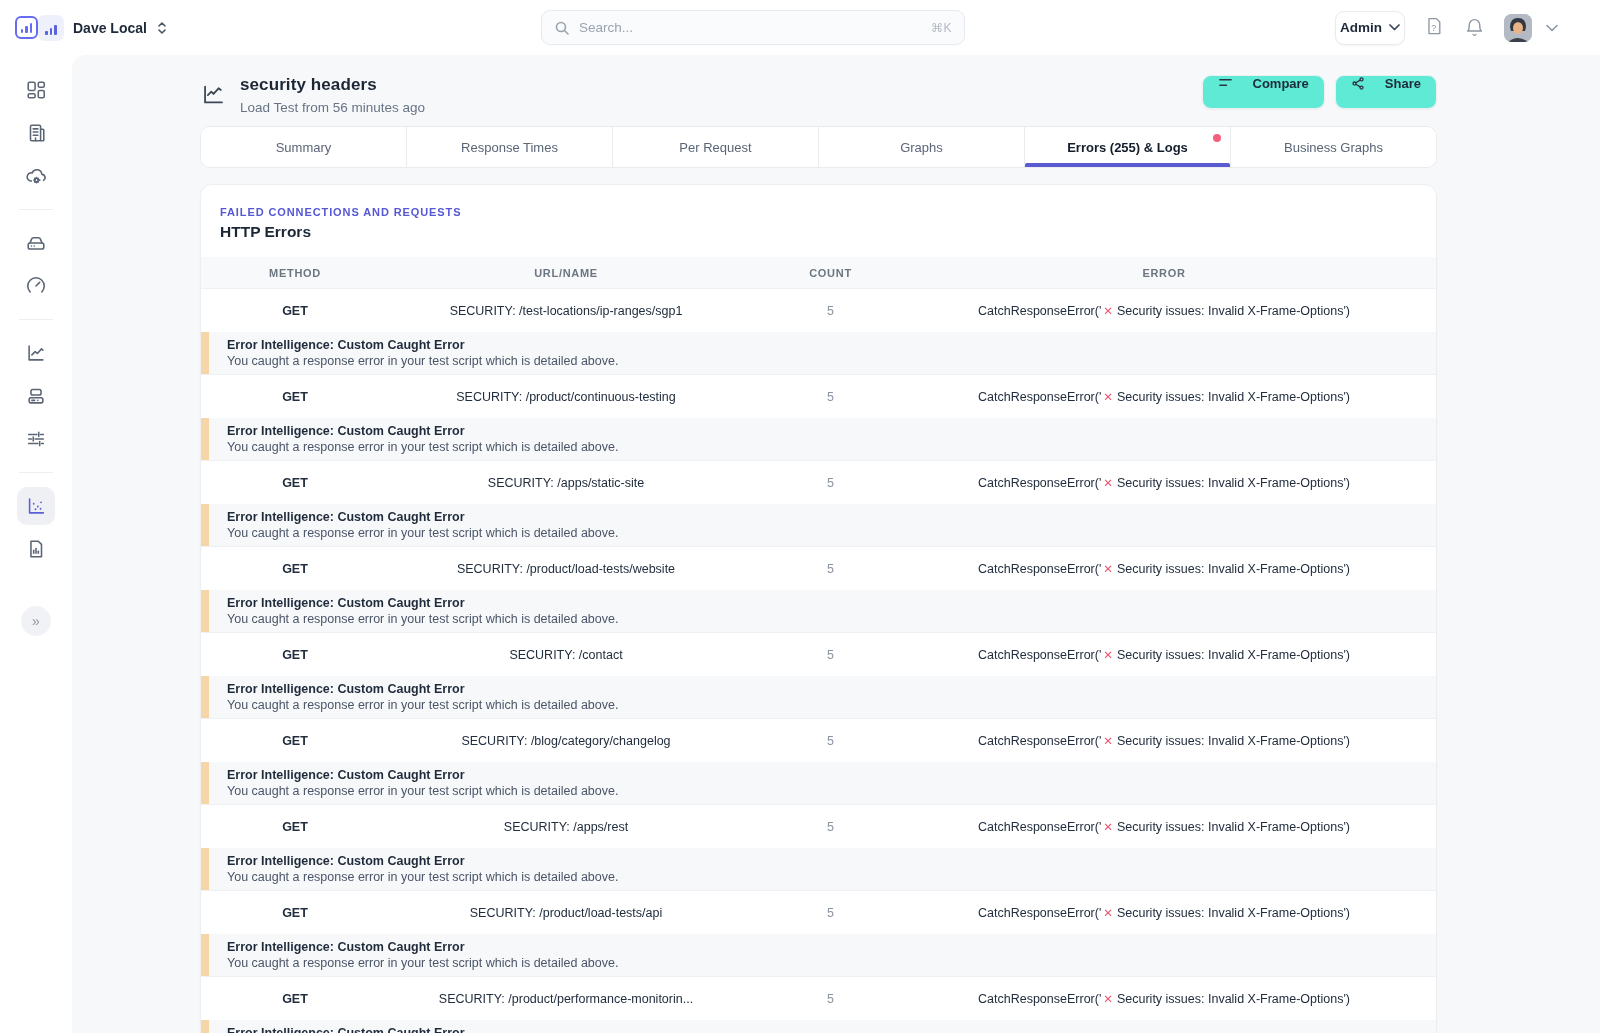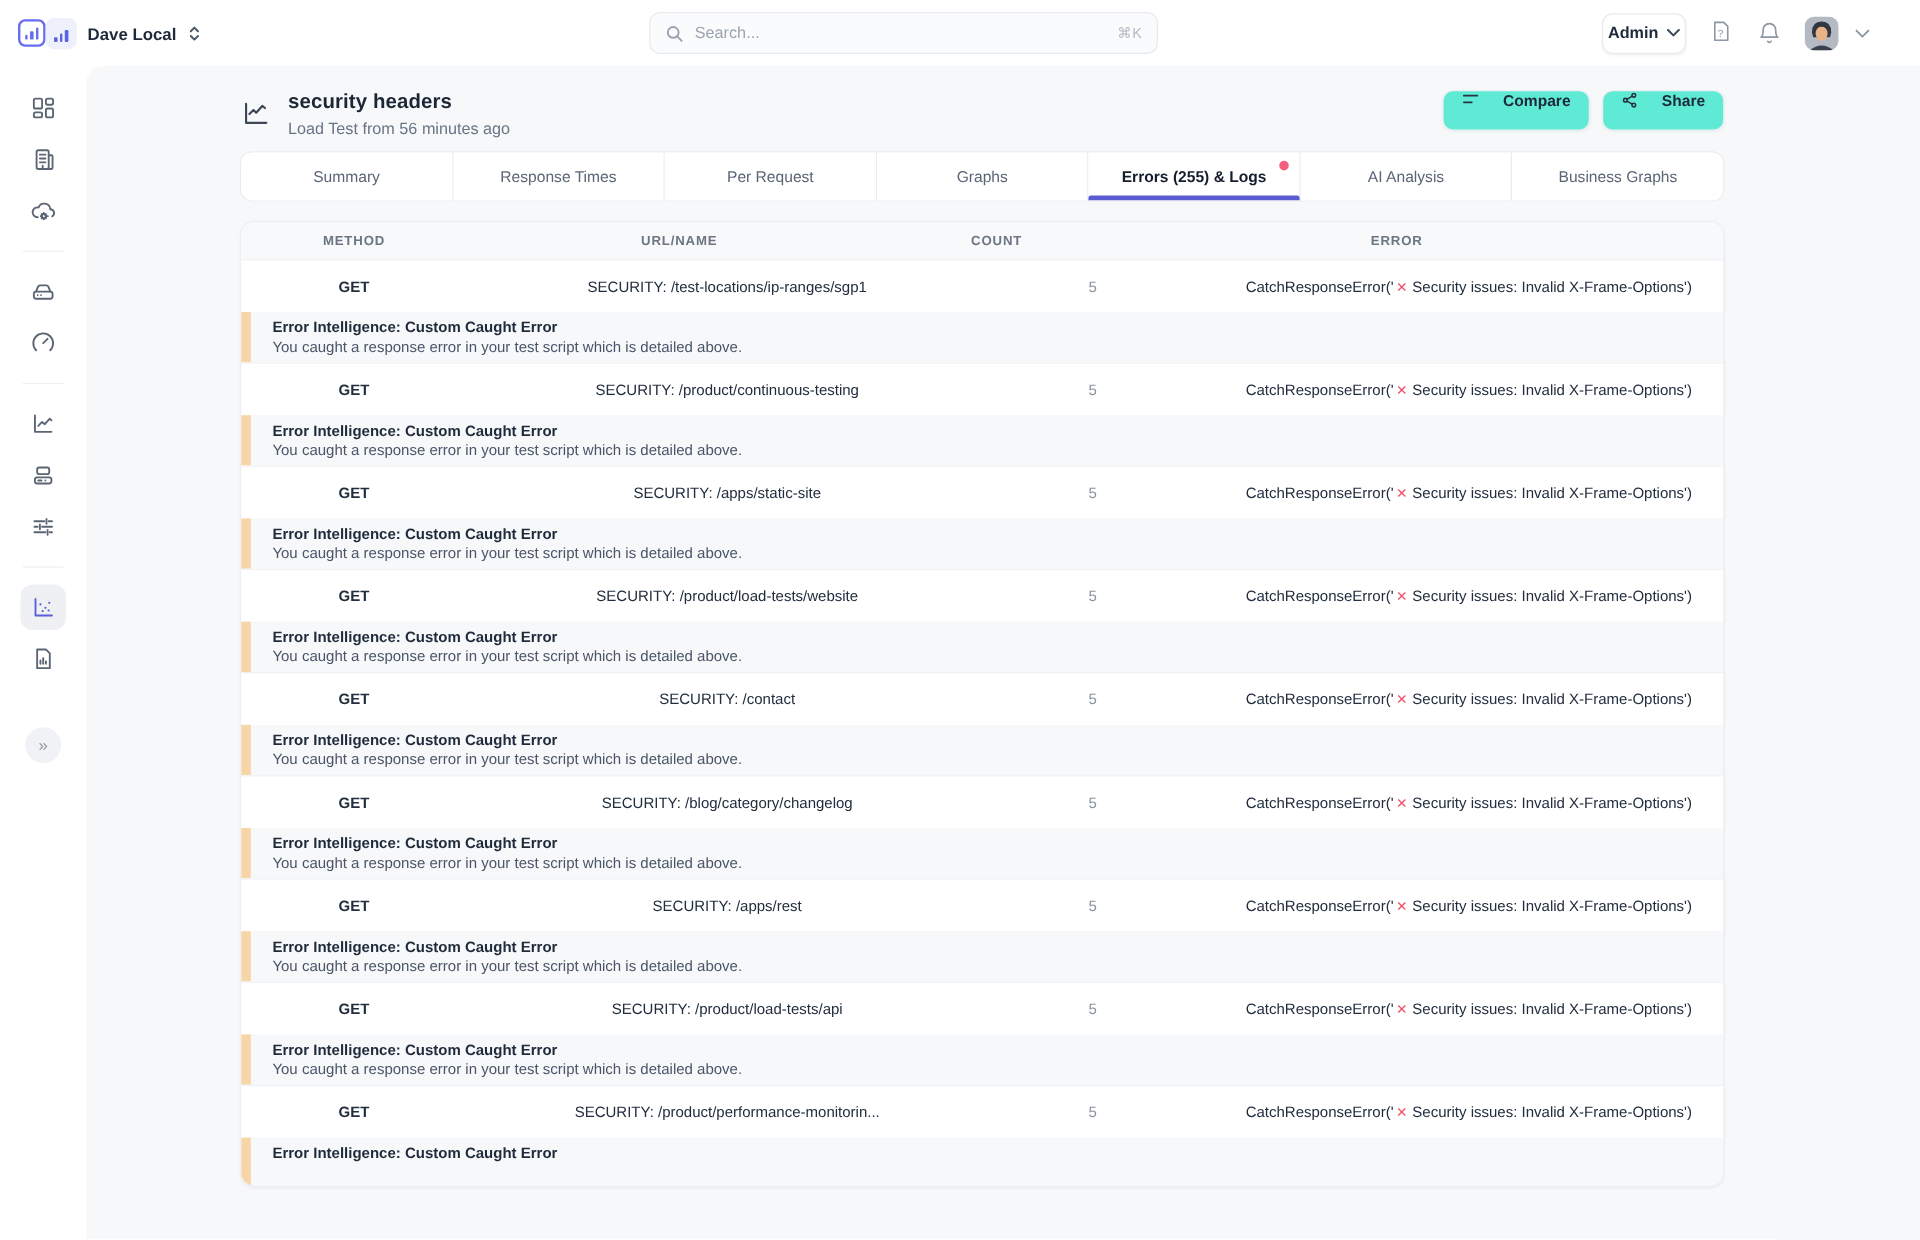--- a/index.html
+++ b/index.html
@@ -72,21 +72,21 @@
 
   
   .card { margin-top: 16px; background: #fff; border: 1px solid #eceef1; border-radius: 12px;
           box-shadow: 0 1px 2px rgba(20,30,50,.04); overflow: hidden; }
   .card-head { padding: 21px 19px 16px 19px; }
   .card-eyebrow { font-size: 11px; font-weight: 700; letter-spacing: .9px; color: #5557d4; text-transform: uppercase; }
   .card-title { font-size: 15.5px; font-weight: 700; color: #1c2736; margin-top: 5px; }
   .tgrid { display: grid; grid-template-columns: 136px 406px 123px 1fr; align-items: center; text-align: center; }
   .thead { background: #f8f9fa; height: 31px; font-size: 11px; font-weight: 600; letter-spacing: .7px;
            color: #6b7682; text-transform: uppercase; padding-left: 26px; }
-  .trow { height: 44px; background: #fff; border-top: 1px solid #eef0f3; padding-left: 26px; font-size: 12.5px; gap: 40px; }
+  .trow { height: 44px; background: #fff; border-top: 1px solid #eef0f3; padding-left: 26px; font-size: 12.5px; }
   .c-method { font-weight: 600; color: #222e3e; }
   .c-url { color: #222e3e; }
   .c-count { color: #8a93a0; }
   .c-error { color: #222e3e; white-space: nowrap; overflow: hidden; }
   .xmark { color: #f0536b; font-weight: 700; margin: 0 4px 0 2px; font-size: 11.5px; }
   .note-row { background: #f7f8fa; border-left: 8px solid #f8d5a6; min-height: 40px; padding: 6px 0 6px 18px; }
   .note-title { font-size: 12.5px; font-weight: 700; color: #1f2b3b; }
   .note-body { font-size: 12.5px; color: #4a5568; margin-top: 2px; }
 
   svg { display: block; }
@@ -301,28 +301,29 @@
             <span>Per Request</span>
           </div>
         <div class="tab">
             <span>Graphs</span>
           </div>
         <div class="tab active">
             <span class="dot"></span>
             <span>Errors (255) &amp; Logs</span>
           </div>
         <div class="tab">
-            <span>AI Analysis</span>
-          </div>
-        <div class="tab">
             <span>Business Graphs</span>
           </div>
       </div>
 
       <section class="card">
+        <div class="card-head">
+          <div class="card-eyebrow">FAILED CONNECTIONS AND REQUESTS</div>
+          <div class="card-title">HTTP Errors</div>
+        </div>
         <div class="thead tgrid">
           <div>METHOD</div>
           <div>URL/NAME</div>
           <div>COUNT</div>
           <div>ERROR</div>
         </div>
         <div>
   <div class="trow tgrid">
     <div class="c-method">GET</div>
     <div class="c-url">SECURITY: /test-locations/ip-ranges/sgp1</div>

